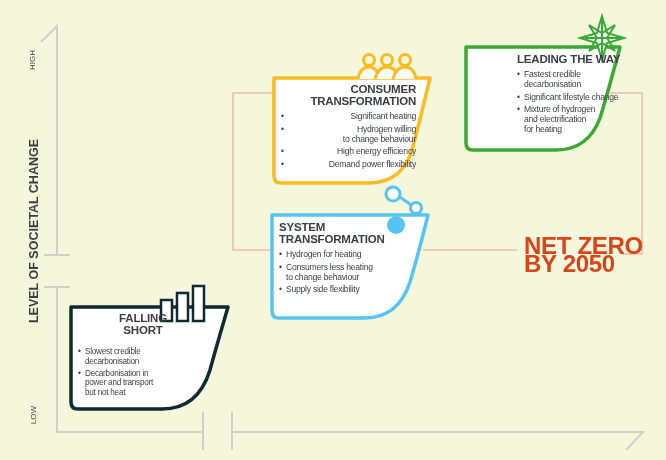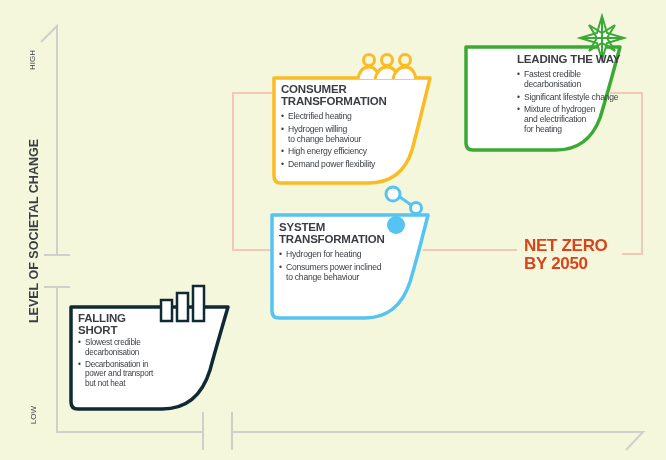--- a/index.html
+++ b/index.html
@@ -28,21 +28,21 @@
     font-size: 8.6px; line-height: 10px; letter-spacing: -0.25px;
     padding-left: 7px; position: relative; margin-bottom: 2.5px;
     white-space: pre-line;
   }
   .card-list li::before {
     content: "•"; position: absolute; left: 0; top: 0;
   }
   .falling .card-list li { font-size: 8.2px; line-height: 9.5px; }
   .net-zero {
     position: absolute; left: 524px; top: 237px;
-    color: #d9451b; font-weight: bold; font-size: 17px; line-height: 18px;
+    color: #d9451b; font-weight: bold; font-size: 24px; line-height: 18px;
     letter-spacing: -0.3px; white-space: pre-line;
   }
 </style>
 </head>
 <body>
 
 <svg id="canvas" width="666" height="460" viewBox="0 0 666 460">
 
   <g stroke="#cfd0ca" stroke-width="2" fill="none">
     <path d="M41 42 L57 26 L57 255"></path>
@@ -101,25 +101,25 @@
       <rect x="177" y="293" width="11" height="28"></rect>
       <rect x="193" y="286" width="11" height="35"></rect>
     </g>
   </g>
 </svg>
 
 <div class="axis-label" style="left:-61px; top:224px; width:190px; text-align:center; font-size:12.5px; line-height:14px;">LEVEL OF SOCIETAL CHANGE</div>
 <div class="axis-label" style="left:18px; top:55px; width:30px; text-align:center; font-size:8px; line-height:10px; font-weight:normal;">HIGH</div>
 <div class="axis-label" style="left:19px; top:410px; width:30px; text-align:center; font-size:8px; line-height:10px; font-weight:normal;">LOW</div>
 
-<div class="card-text" style="left:281px; top:83px; width:135px;">
+<div class="card-text" style="left:281px; top:83px; width:135px;text-align:right;">
   <div class="card-title" style="white-space:pre-line;">CONSUMER
 TRANSFORMATION</div>
   <ul class="card-list">
-    <li>Electrified heating</li>
+    <li>Significant heating</li>
     <li>Hydrogen willing
 to change behaviour</li>
     <li>High energy efficiency</li>
     <li>Demand power flexibility</li>
   </ul>
 </div>
 
 <div class="card-text" style="left:473px; top:53px; width:135px;margin-left:44px;">
   <div class="card-title" style="white-space:pre-line;">LEADING THE WAY</div>
   <ul class="card-list">
@@ -130,27 +130,28 @@
 and electrification
 for heating</li>
   </ul>
 </div>
 
 <div class="card-text" style="left:279px; top:221px; width:135px;">
   <div class="card-title" style="white-space:pre-line;">SYSTEM
 TRANSFORMATION</div>
   <ul class="card-list">
     <li>Hydrogen for heating</li>
-    <li>Consumers power inclined
+    <li>Consumers less heating
 to change behaviour</li>
+    <li>Supply side flexibility</li>
   </ul>
 </div>
 
 <div class="card-text falling" style="left:78px; top:312px; width:130px;">
-  <div class="card-title" style="white-space:pre-line; margin-bottom:2px;">FALLING
+  <div class="card-title" style="white-space:pre-line; margin-bottom:11px;text-align:center;">FALLING
 SHORT</div>
   <ul class="card-list">
     <li>Slowest credible
 decarbonisation</li>
     <li>Decarbonisation in
 power and transport
 but not heat</li>
   </ul>
 </div>
 

